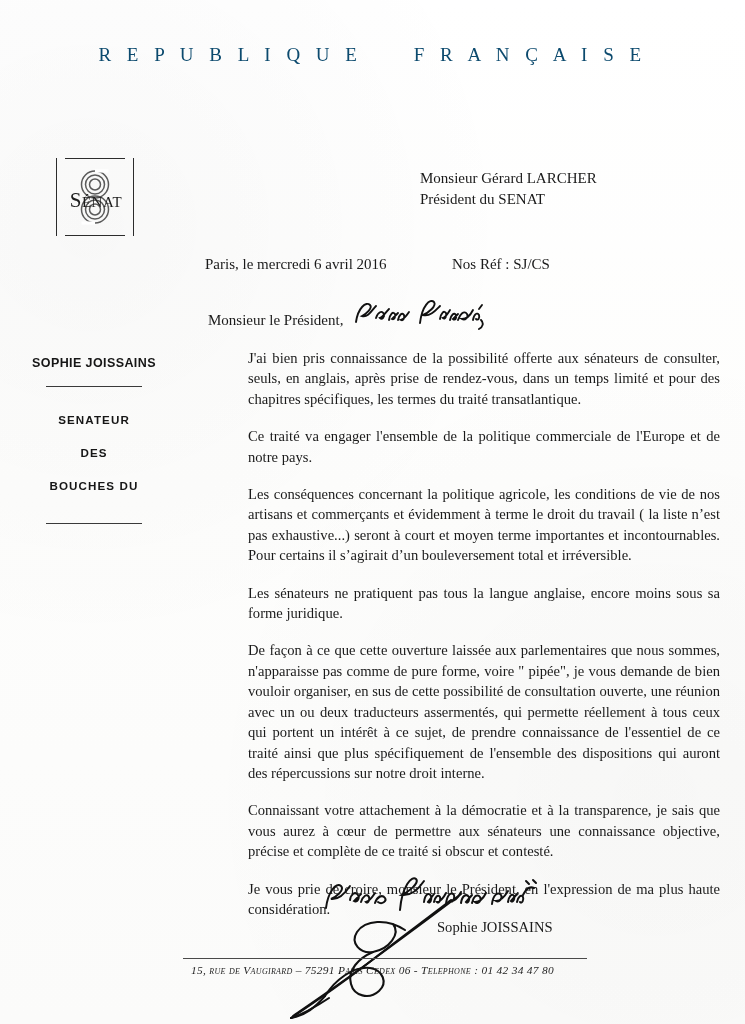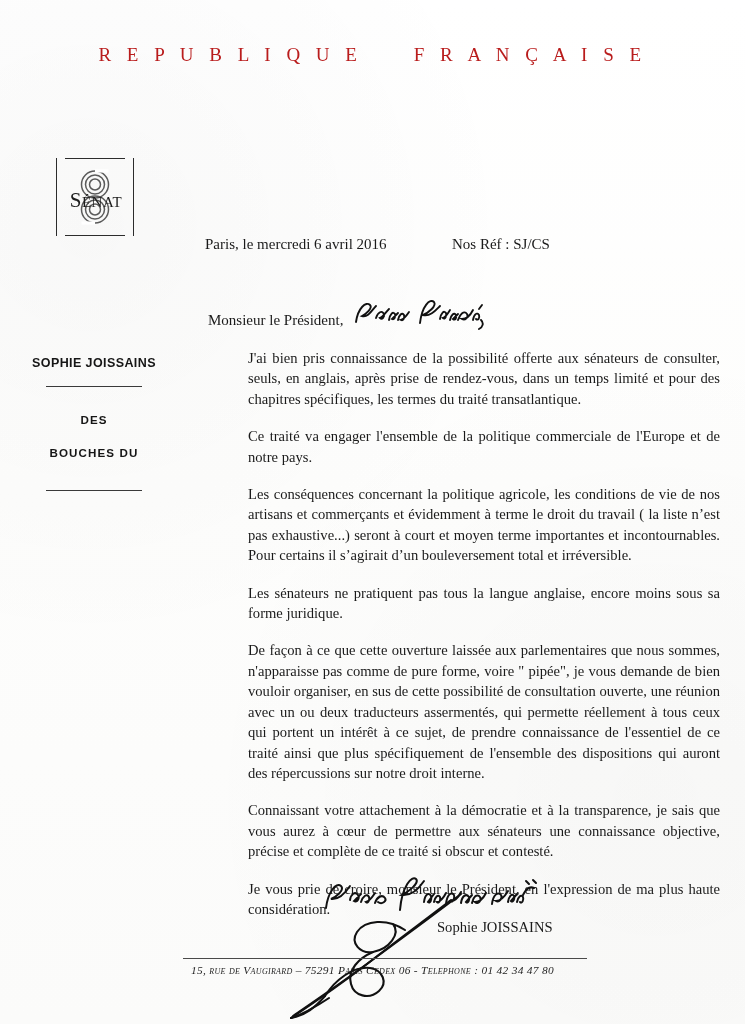--- a/index.html
+++ b/index.html
@@ -30,21 +30,21 @@
   
   #masthead {
     position: absolute;
     left: 0;
     top: 44px;
     width: 745px;
     text-align: center;
     font-variant: small-caps;
     font-size: 19px;
     letter-spacing: 5.5px;
-    color: #b91c1c;
+    color: #0c4a6e;
     white-space: pre;
   }
 
   
   #logo-block {
     position: absolute;
     left: 48px;
     top: 158px;
     width: 96px;
     height: 78px;
@@ -130,21 +130,21 @@
     left: 420px;
     top: 168px;
     font-size: 15px;
     line-height: 21px;
   }
 
   
   #dateline {
     position: absolute;
     left: 205px;
-    top: 236px;
+    top: 256px;
     width: 480px;
     font-size: 15px;
   }
   #dateline .ref {
     position: absolute;
     left: 247px;
     top: 0;
     white-space: nowrap;
   }
 
@@ -247,26 +247,31 @@
         <path d="M19.5 59 L33 59"></path>
       </g>
     </svg>
     <div id="logo-word">Sénat</div>
   </div>
 
   <div id="sidebar">
     <div class="who">SOPHIE JOISSAINS</div>
     <div class="rule"></div>
     <div class="role">
+      <div>SENATEUR</div>
       <div>DES</div>
       <div>BOUCHES DU</div>
     </div>
     <div class="rule-bottom"></div>
   </div>
 
+  <div id="addressee">
+    <div>Monsieur Gérard LARCHER</div>
+    <div>Président du SENAT</div>
+  </div>
 
   <div id="dateline">
     <span>Paris, le mercredi 6 avril 2016</span>
     <span class="ref">Nos Réf : SJ/CS</span>
   </div>
 
   <div id="salutation">Monsieur le Président,</div>
   <svg id="hand-greeting" viewBox="0 0 140 34">
     <title>Cher Gérard,</title>
     <g fill="none" stroke="#111111" stroke-width="1.9" stroke-linecap="round">

